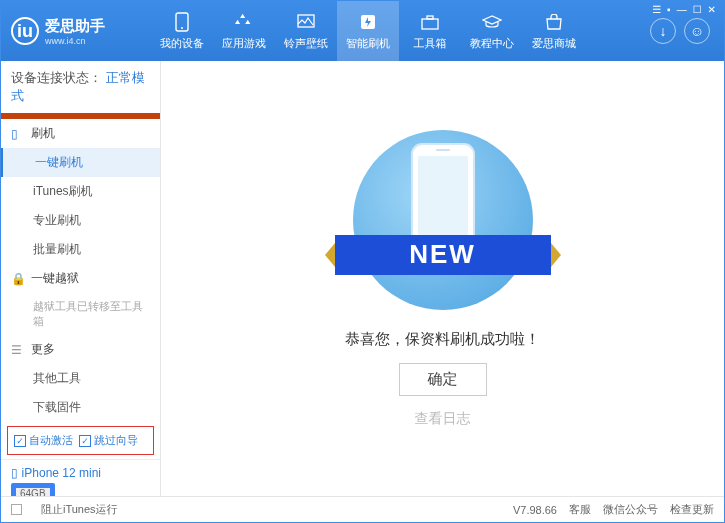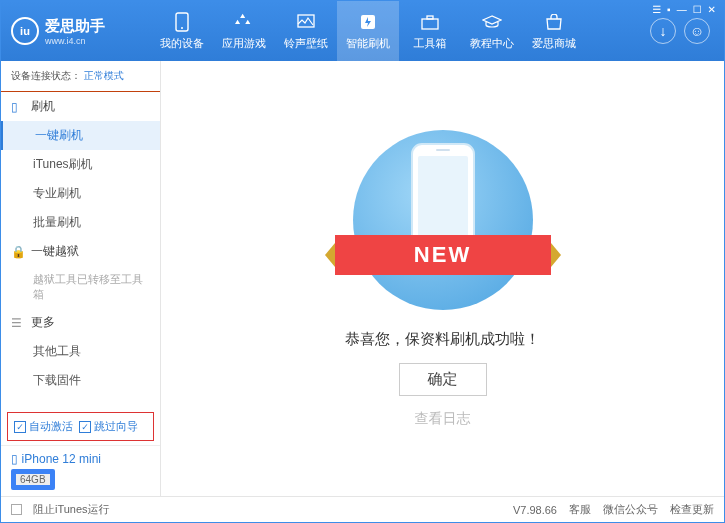--- a/index.html
+++ b/index.html
@@ -1,53 +1,53 @@
 <!DOCTYPE html>
 <html><head>
 <meta charset="utf-8">
 <style>
 * { margin: 0; padding: 0; box-sizing: border-box; font-family: "Microsoft YaHei", Arial, sans-serif; }
 body { background: #f0f0f0; display: flex; justify-content: center; align-items: center; min-height: 100vh; }
 .window { width: 725px; height: 523px; background: #fff; border: 1px solid #3d8de8; display: flex; flex-direction: column; font-size: 12px; color: #555; }
 .header { background: linear-gradient(#3d8de8, #2f7dd8); height: 60px; display: flex; align-items: center; padding: 0 10px; color: #fff; }
 .logo-box { display: flex; align-items: center; gap: 6px; width: 140px; }
-.logo-circle { width: 28px; height: 28px; border: 2px solid #fff; border-radius: 50%; display: flex; align-items: center; justify-content: center; font-weight: bold; font-size: 11px; }
+.logo-circle { width: 28px; height: 28px; border: 2px solid #fff; border-radius: 50%; display: flex; align-items: center; justify-content: center; font-weight: bold; font-size: 18px; }
 .logo-text .title { font-size: 15px; font-weight: bold; }
 .logo-text .url { font-size: 9px; opacity: .8; }
 .nav { display: flex; flex: 1; height: 100%; }
 .nav-item { width: 62px; display: flex; flex-direction: column; align-items: center; justify-content: center; gap: 4px; font-size: 11px; cursor: pointer; }
 .nav-item.active { background: rgba(255,255,255,.22); }
 .nav-icon { width: 20px; height: 20px; display: flex; align-items: center; justify-content: center; }
 .header-right { display: flex; align-items: center; gap: 8px; padding-right: 4px; }
 .hr-btn { width: 26px; height: 26px; border: 1px solid rgba(255,255,255,.6); border-radius: 50%; display: flex; align-items: center; justify-content: center; cursor: pointer; font-size: 14px; }
 .titlebar-ctrl { position: absolute; top: 3px; right: 8px; display: flex; gap: 6px; font-size: 10px; color: #fff; }
 .titlebar-ctrl span { cursor: pointer; }
 .window-rel { position: relative; }
 .body { flex: 1; display: flex; overflow: hidden; }
 .sidebar { width: 160px; border-right: 1px solid #e5e5e5; display: flex; flex-direction: column; }
-.conn-status { padding: 8px 10px; font-size: 10px; border-bottom: 1px solid #c2410c; }
+.conn-status { padding: 8px 10px; font-size: 13px; border-bottom: 6px solid #c2410c; }
 .conn-status .mode { color: #2f7dd8; }
 .side-section { padding: 6px 10px; display: flex; align-items: center; gap: 6px; font-size: 12px; color: #444; cursor: pointer; }
 .side-section .icon { width: 14px; color: #2f7dd8; }
 .side-section.locked .icon { color: #bbb; }
 .side-section.more .icon { color: #999; }
 .side-sub { padding: 6px 10px 6px 32px; font-size: 12px; color: #555; cursor: pointer; }
 .side-sub.active { background: #e6f1fc; color: #2f7dd8; border-left: 2px solid #2f7dd8; padding-left: 32px; }
 .side-sub.disabled { color: #aaa; font-size: 11px; }
 .checkboxes { margin: 4px 6px; padding: 6px; border: 1px solid #d33; display: flex; gap: 6px; font-size: 11px; }
 .checkboxes label { display: flex; align-items: center; gap: 3px; color: #2f7dd8; cursor: pointer; }
 .cb { width: 12px; height: 12px; border: 1px solid #2f7dd8; display: inline-flex; align-items: center; justify-content: center; font-size: 9px; color: #2f7dd8; }
 .device { padding: 6px 10px; border-top: 1px solid #eee; }
 .device .name { color: #2f7dd8; font-size: 12px; display: flex; align-items: center; gap: 4px; }
 .device .badge { display: inline-block; background: #eee; border: 5px solid #3b82f6; border-radius: 2px; padding: 0 4px; font-size: 10px; color: #666; margin-top: 3px; }
 .main { flex: 1; display: flex; flex-direction: column; align-items: center; justify-content: center; background: #fff; position: relative; }
 .phone-box { position: relative; width: 180px; height: 180px; }
 .circle-bg { position: absolute; inset: 0; border-radius: 50%; background: radial-gradient(circle at 40% 35%, #9fd6f7, #4aa2e0); }
 .phone-svg { position: absolute; top: 12px; left: 55px; }
-.new-ribbon { position: absolute; bottom: 35px; left: -18px; width: 216px; height: 40px; background: #ef4444; display: flex; align-items: center; justify-content: center; font-weight: 900; font-size: 22px; color: #fff; letter-spacing: 2px; }
+.new-ribbon { position: absolute; bottom: 35px; left: -18px; width: 216px; height: 40px; background: #1d4ed8; display: flex; align-items: center; justify-content: center; font-weight: 900; font-size: 26px; color: #fff; letter-spacing: 2px; }
 .new-ribbon::before, .new-ribbon::after { content: ""; position: absolute; top: 8px; width: 0; height: 0; border-top: 12px solid transparent; border-bottom: 12px solid transparent; }
 .new-ribbon::before { left: -10px; border-right: 10px solid #d4a830; }
 .new-ribbon::after { right: -10px; border-left: 10px solid #d4a830; }
 .success-msg { margin-top: 20px; font-size: 15px; color: #333; }
 .confirm-btn { margin-top: 14px; padding: 6px 28px; border: 1px solid #ccc; background: #fff; font-size: 15px; color: #444; cursor: pointer; }
 .view-log { margin-top: 14px; font-size: 14px; color: #bbb; cursor: pointer; }
 .footer { border-top: 1px solid #e5e5e5; height: 26px; display: flex; align-items: center; padding: 0 10px; font-size: 11px; color: #666; }
 .footer .left { display: flex; align-items: center; gap: 5px; flex: 1; }
 .footer .right { display: flex; align-items: center; gap: 12px; }
 .footer .cb2 { width: 11px; height: 11px; border: 1px solid #aaa; display: inline-block; }
@@ -197,21 +197,21 @@
         <div class="new-ribbon">NEW</div>
       </div>
       <div class="success-msg">恭喜您，保资料刷机成功啦！</div>
       <button class="confirm-btn">确定</button>
       <div class="view-log">查看日志</div>
     </div>
   </div>
 
   <div class="footer">
     <div class="left">
-      <label style="display:flex;align-items:center;gap:11px;cursor:pointer">
+      <label style="display:flex;align-items:center;gap:19px;cursor:pointer">
         <span class="cb2"></span>
         <span>阻止iTunes运行</span>
       </label>
     </div>
     <div class="right">
       <span>V7.98.66</span>
       <span class="link">客服</span>
       <span class="link">微信公众号</span>
       <span class="link">检查更新</span>
     </div>

